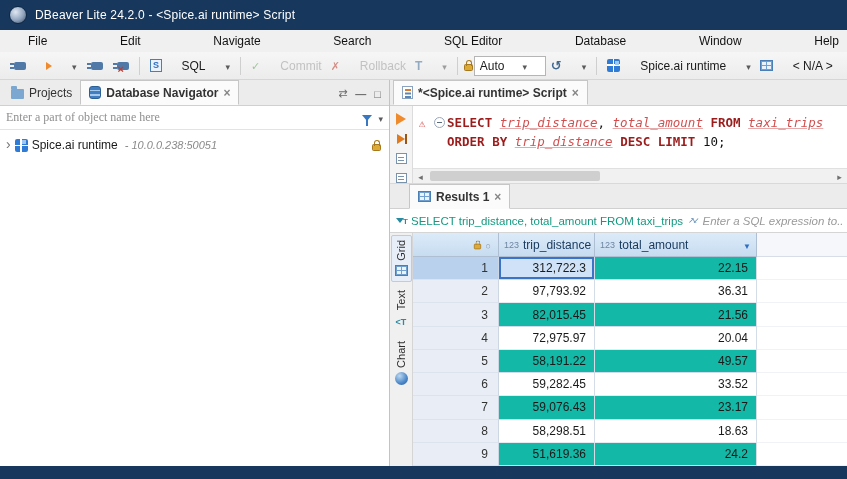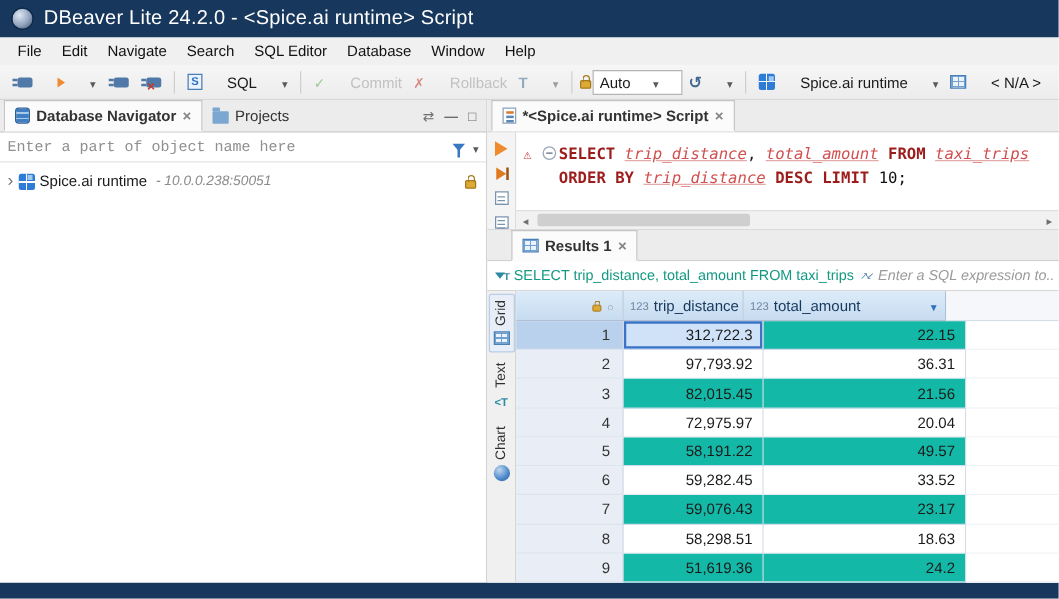--- a/index.html
+++ b/index.html
@@ -5,23 +5,23 @@
   * { box-sizing: border-box; margin: 0; padding: 0; }
   html,body { width:847px; height:479px; overflow:hidden; }
   body {
     font-family: "Liberation Sans","DejaVu Sans",sans-serif;
     font-size: 12px; color:#1a1a1a; background:#fff;
   }
   
   .titlebar { height:30px; background:#17375c; color:#fff; display:flex; align-items:center; padding:0 9px; gap:8px; }
   .logo { width:18px; height:18px; border-radius:50%; flex:none;
           background: radial-gradient(circle at 35% 32%, #dfe7f2, #8fa3bd 55%, #40536c 95%); border:1px solid #0d2846;}
-  .title-text { font-size:16px; letter-spacing:.2px; }
-  
-  .menubar { height:22px; background:#f0f0f0; display:flex; align-items:center; padding-left:6px; }
+  .title-text { font-size:12px; letter-spacing:.2px; }
+  
+  .menubar { height:22px; background:#f0f0f0; display:flex; align-items:center; padding-left:20px;justify-content:space-between; }
   .menu-item { padding:3px 8px; color:#111; }
   
   .toolbar { height:28px; background:linear-gradient(#f6f6f6,#ececec); border-bottom:1px solid #d6d6d6;
              display:flex; align-items:center; padding:0 5px; gap:1px; }
   .tbtn { display:flex; align-items:center; gap:20px; padding:3px 4px; border-radius:2px; flex:none; }
   .tsep { width:1px; height:18px; background:#cfcfcf; margin:0 5px; flex:none; }
   .caret::before { content:"▾"; font-size:9px; color:#5a5a5a; }
   .gray-label { color:#9b9b9b; }
   .combo { background:#fff; border:1px solid #b5b5b5; height:20px; display:flex; align-items:center;
            padding:0 5px; gap:18px; min-width:72px; }
@@ -64,21 +64,21 @@
   .tab-actions { margin-left:auto; display:flex; align-items:center; gap:8px; padding:0 8px 5px; color:#6d6d6d; font-size:11px; }
   .i-link::before { content:"⇄"; }
   .i-min::before { content:"—"; font-weight:bold; }
   .i-max::before { content:"□"; }
   .db-icon { width:12px; height:13px; border-radius:3px; flex:none;
              background:repeating-linear-gradient(to bottom, #3f7ec2 0 3px, #a6c9e9 3px 4.3px); border:1px solid #2e5f94;}
   .folder-icon { width:13px; height:10px; background:#7ba7d0; border-radius:1px; position:relative; flex:none; margin-top:2px;}
   .folder-icon::before { content:""; position:absolute; top:-3px; left:0; width:6px; height:3px; background:#7ba7d0; border-radius:1px 1px 0 0; }
   
   .nav-filter { height:24px; border-bottom:1px solid #e3e3e3; display:flex; align-items:center; padding:0 6px; gap:6px; }
-  .nav-filter input { flex:1; border:none; outline:none; font-size:12px; color:#333; background:transparent; font-family:Liberation Mono, monospace;}
+  .nav-filter input { flex:1; border:none; outline:none; font-size:12px; color:#333; background:transparent; font-family:Liberation Serif, serif;}
   .nav-filter input::placeholder { color:#8f8f8f; }
   .funnel-blue { width:0; height:0; border-left:5px solid transparent; border-right:5px solid transparent;
                  border-top:6px solid #3a77c2; position:relative; flex:none;}
   .funnel-blue::after { content:""; position:absolute; left:-1px; top:-2px; width:2px; height:7px; background:#3a77c2; }
   .tree-area { flex:1; padding-top:5px; }
   .tree-row { height:20px; display:flex; align-items:center; gap:4px; padding:0 8px 0 6px; }
   .chev::before { content:"›"; color:#757575; font-size:14px; line-height:10px; }
   .tree-addr { color:#8a8a8a; font-style:italic; font-size:11px; margin-left:3px; }
   .tree-row .lock-icon { margin-left:auto; }
   
@@ -146,21 +146,21 @@
   .sort-icon { margin-left:auto; }
   .circ::before { content:"○"; color:#8a97a8; font-size:9px; }
   .lock-xs { transform:scale(.8); margin-top:3px; }
   .grid-rows { flex:1; display:flex; flex-direction:column; }
   .grid-row { flex:1; display:flex; min-height:0; }
   .row-num { width:86px; flex:none; background:#e9eef6; border-right:1px solid #cdd6e3; border-bottom:1px solid #dde3ec;
              display:flex; align-items:center; justify-content:flex-end; padding-right:10px; color:#333; }
   .grid-row.sel .row-num { background:#b9d1ec; }
   .cell { display:flex; align-items:center; justify-content:flex-end; padding-right:8px;
           border-right:1px solid #d4dce8; border-bottom:1px solid #e6ebf2; background:#fff; }
-  .c1 { width:112px; flex:none;text-align:center; } .c2 { width:162px; flex:none; }
+  .c1 { width:96px; flex:none;text-align:center; } .c2 { width:162px; flex:none; }
   .cfill { flex:1; background:#fff; border-bottom:1px solid #f0f2f6; }
   .grid-row.stripe .cell { background:#14b8a6; border-bottom-color:#d0dcee; }
   .cell.focused { background:#cfe2f7 !important; box-shadow:inset 0 0 0 2px #3b74c7; }
   
   .bottom-strip { height:13px; background:#17375c; }
 </style>
 </head>
 <body>
 
 <div class="titlebar">
@@ -234,28 +234,28 @@
   <div class="tbtn">
     <span class="search-icon"></span>
     <span class="caret"></span>
   </div>
 </div>
 
 <div class="main">
 
   <div class="left-panel">
     <div class="ptabbar">
+      <div class="ptab">
+        <span class="folder-icon"></span>
+        <span>Projects</span>
+      </div>
       <div class="ptab active">
         <span class="db-icon"></span>
         <span>Database Navigator</span>
         <span class="x-close"></span>
-      </div>
-      <div class="ptab">
-        <span class="folder-icon"></span>
-        <span>Projects</span>
       </div>
       <div class="tab-actions">
         <span class="i-link"></span>
         <span class="i-min"></span>
         <span class="i-max"></span>
       </div>
     </div>
     <div class="nav-filter">
       <input placeholder="Enter a part of object name here" style="">
       <span class="funnel-blue"></span>

